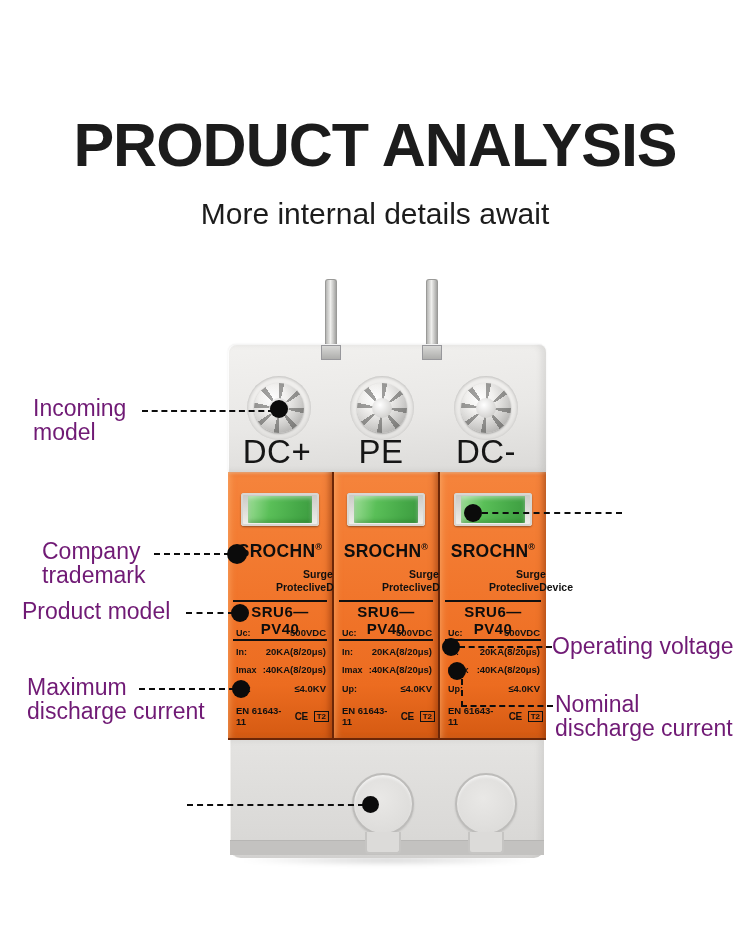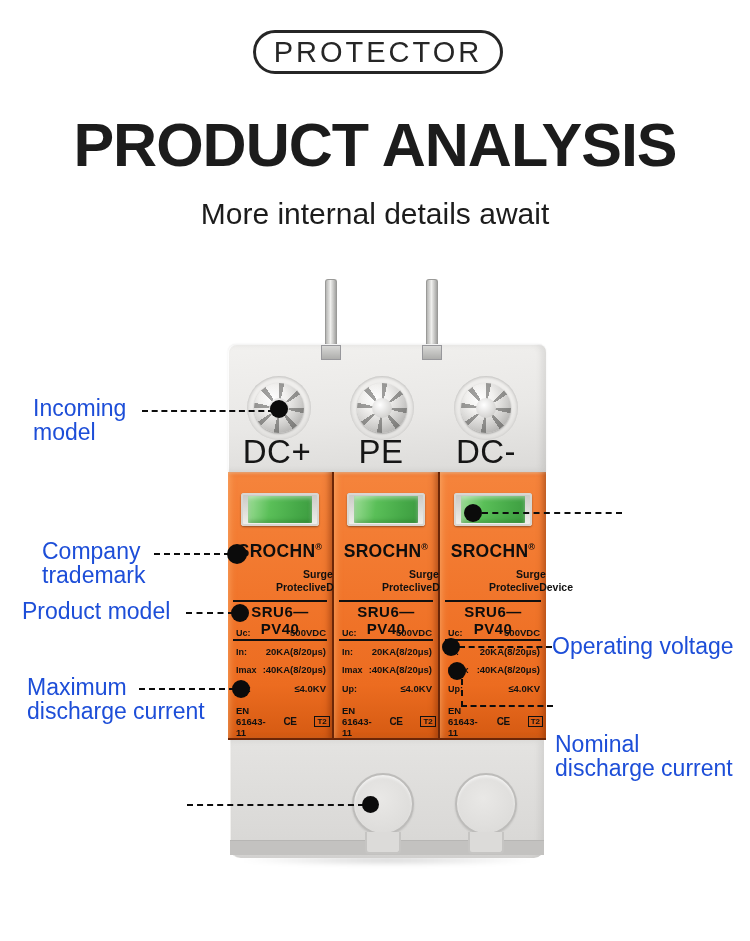--- a/index.html
+++ b/index.html
@@ -71,21 +71,21 @@
   .brand sup { font-size:9px; vertical-align:7px; font-weight:700; }
   .typ { position:absolute; top:96px; left:0; width:100%; text-align:center;
     font-size:10.5px; font-weight:700; line-height:12.5px; color:#101010;margin-left:38px; }
   .model { position:absolute; top:128px; left:5px; right:5px; text-align:center;
     border-top:2px solid #101010; border-bottom:2px solid #101010;
     font-size:15px; font-weight:700; letter-spacing:.5px; padding:1px 0 2px; color:#0d0d0d; }
   .specs { position:absolute; top:155px; left:8px; right:6px; display:flex; flex-direction:column; gap:7.5px; }
   .srow { display:flex; justify-content:space-between; align-items:baseline; }
   .sl { font-size:9px; font-weight:700; color:#111111; }
   .sv { font-size:9.5px; font-weight:600; color:#111111; }
-  .cert { position:absolute; top:233px; left:8px; right:3px; display:flex; align-items:center; gap:18px;
+  .cert { position:absolute; top:233px; left:8px; right:3px; display:flex; align-items:center; gap:6px;
     font-size:9.5px; font-weight:700; color:#101010; }
   .ce { font-size:10px; font-weight:800; letter-spacing:-.5px; }
   .t2box { border:1px solid #101010; font-size:8px; padding:0 2px; font-weight:700; }
 
   
   .bottom-block { position:absolute; left:230px; top:740px; width:314px; height:118px; z-index:2;
     background:linear-gradient(#e4e3e1,#dbdad8 70%,#d7d6d4); border-radius:0 0 10px 10px;
     box-shadow:inset -4px 0 7px rgba(0,0,0,.07), inset 1px 0 0 #f2f1ef; }
   .bottom-strip { position:absolute; left:0; right:0; bottom:3px; height:14px; background:#c3c2c0;
     box-shadow:0 -1px 0 #b7b6b4; }
@@ -97,31 +97,28 @@
   .knock-tab { position:absolute; width:36px; height:22px; top:92px; background:#dcdbd9;
     border:2px solid #c6c5c3; border-top:none; border-radius:0 0 4px 4px; }
   .ktab-1 { left:135px; } .ktab-2 { left:238px; }
   .device-shadow { position:absolute; left:236px; top:854px; width:302px; height:12px; z-index:0;
     background:radial-gradient(ellipse, rgba(0,0,0,.16), rgba(0,0,0,0) 70%); filter:blur(2px); }
 
   
   .dot { position:absolute; width:18px; height:18px; background:#0b0b0b; border-radius:50%; z-index:22; }
   .lead { position:absolute; border-top:2px dashed #0d0d0d; z-index:21; }
   .lead-v { position:absolute; border-left:2px dashed #0d0d0d; width:0; z-index:21; }
-  .note { position:absolute; font-size:23px; line-height:23.5px; color:#1d4ed8; z-index:20; }
+  .note { position:absolute; font-size:23px; line-height:23.5px; color:#701a75; z-index:20; }
   .note span { display:block; }
 </style>
 </head>
 <body>
 
 <div class="page">
 
-  <div class="pill">
-    <span>PROTECTOR</span>
-  </div>
   <div class="title">PRODUCT ANALYSIS</div>
   <div class="subtitle">More internal details await</div>
 
   <div class="device-shadow"></div>
 
   <div class="pin pin-1"></div>
   <div class="pin pin-2"></div>
   <div class="pin-foot pin-foot-1"></div>
   <div class="pin-foot pin-foot-2"></div>
 
@@ -278,18 +275,18 @@
     <span>Product model</span>
   </div>
   <div class="note" style="left:27px; top:676px;">
     <span>Maximum</span>
     <span>discharge current</span>
   </div>
 
   <div class="note" style="left:552px; top:635px; white-space:nowrap;">
     <span>Operating voltage</span>
   </div>
-  <div class="note" style="left:555px; top:693px;margin-top:40px;">
+  <div class="note" style="left:555px; top:693px;">
     <span>Nominal</span>
     <span>discharge current</span>
   </div>
 
 </div>
 
 </body></html>

